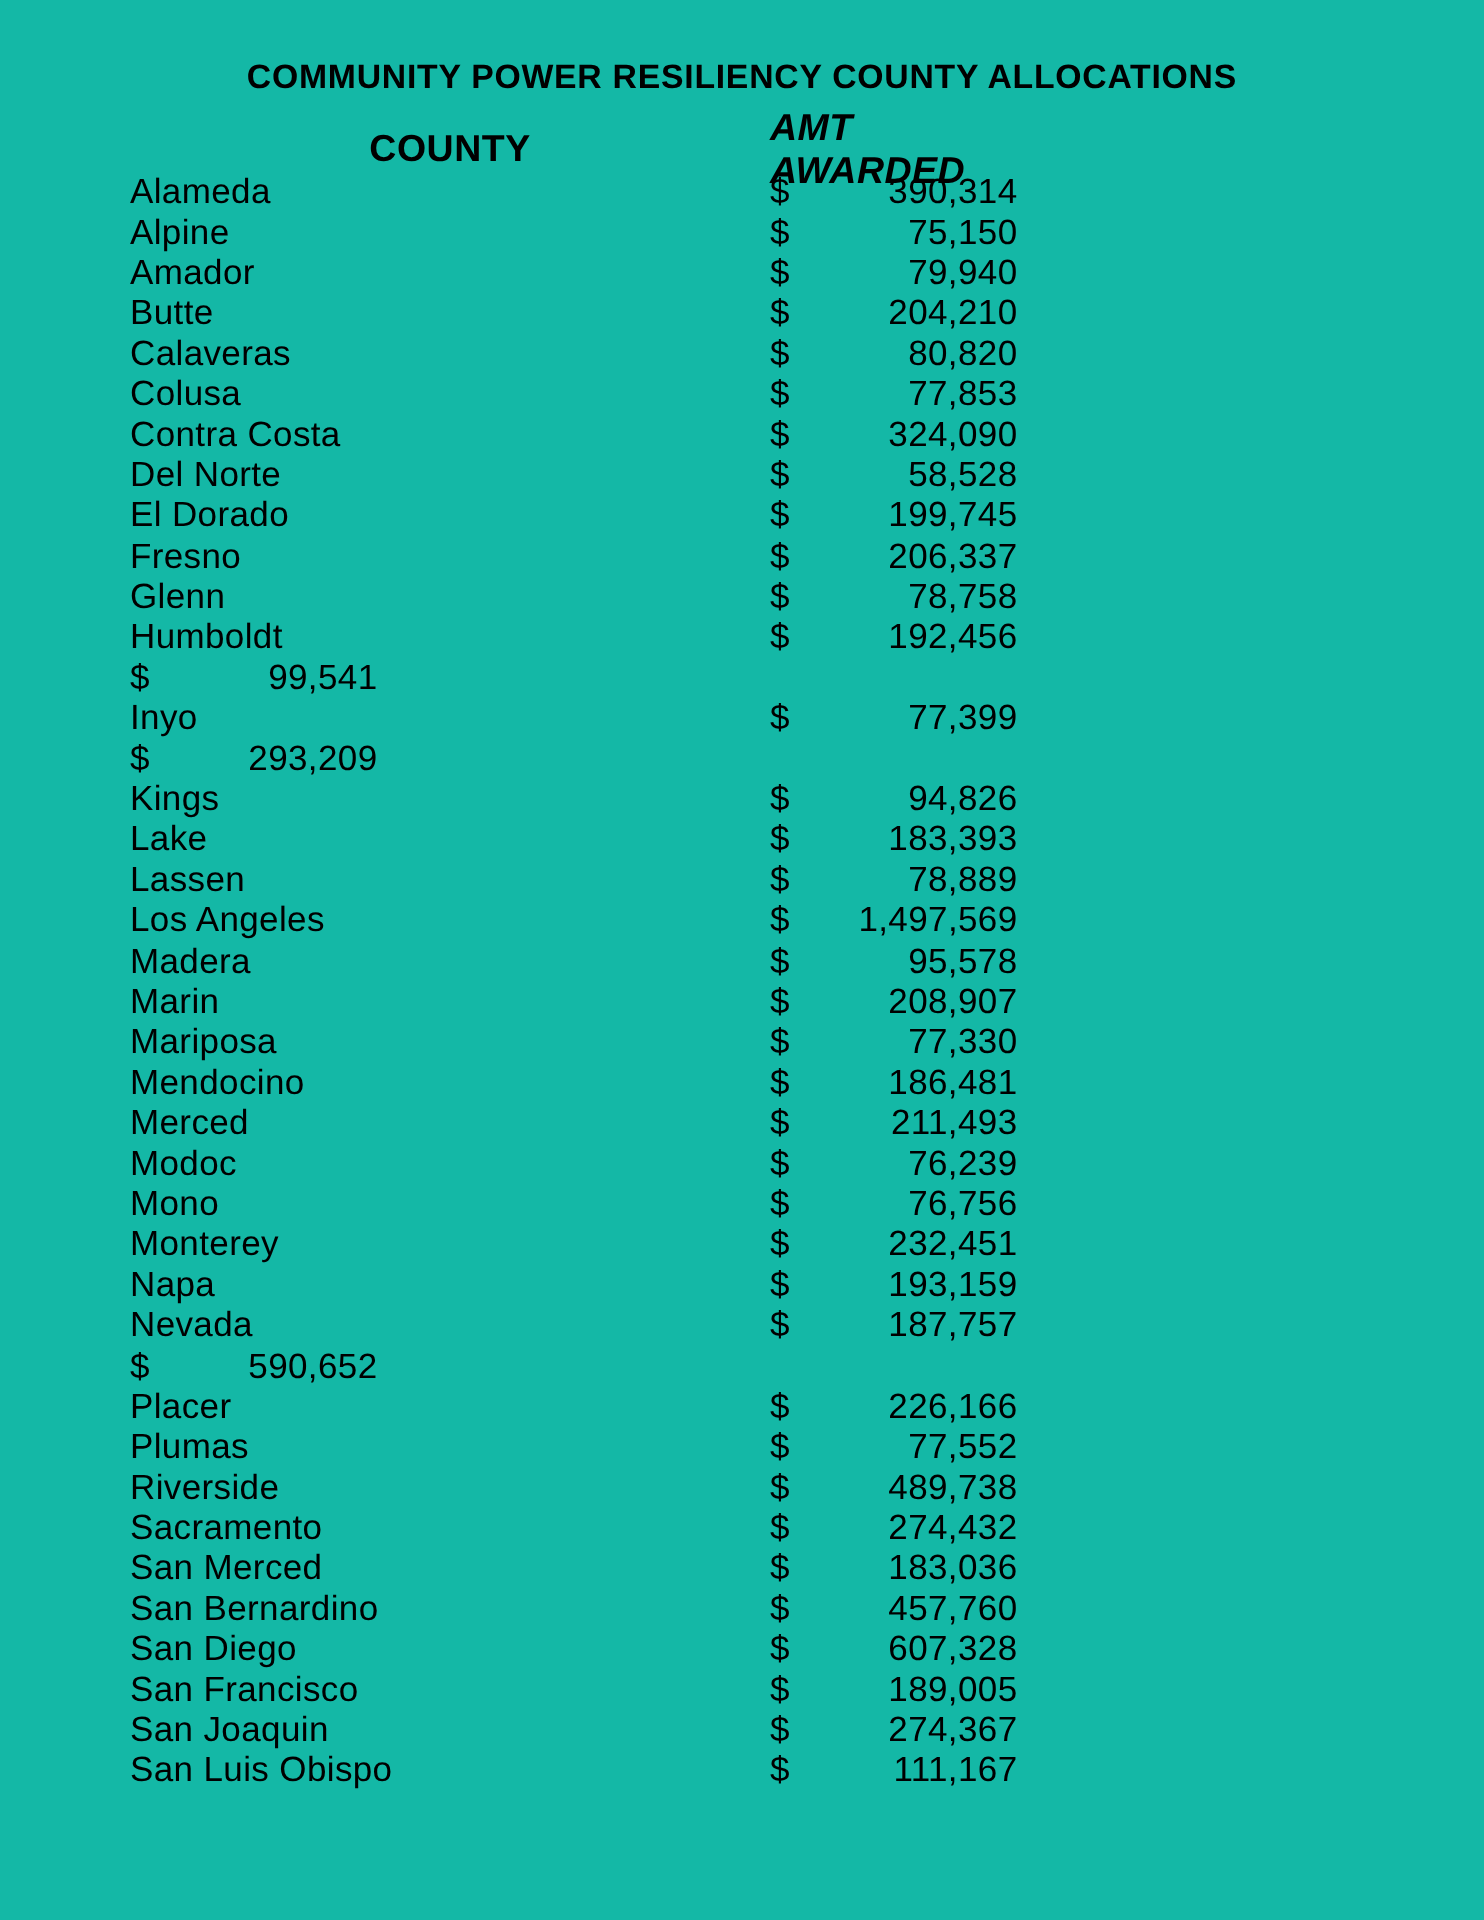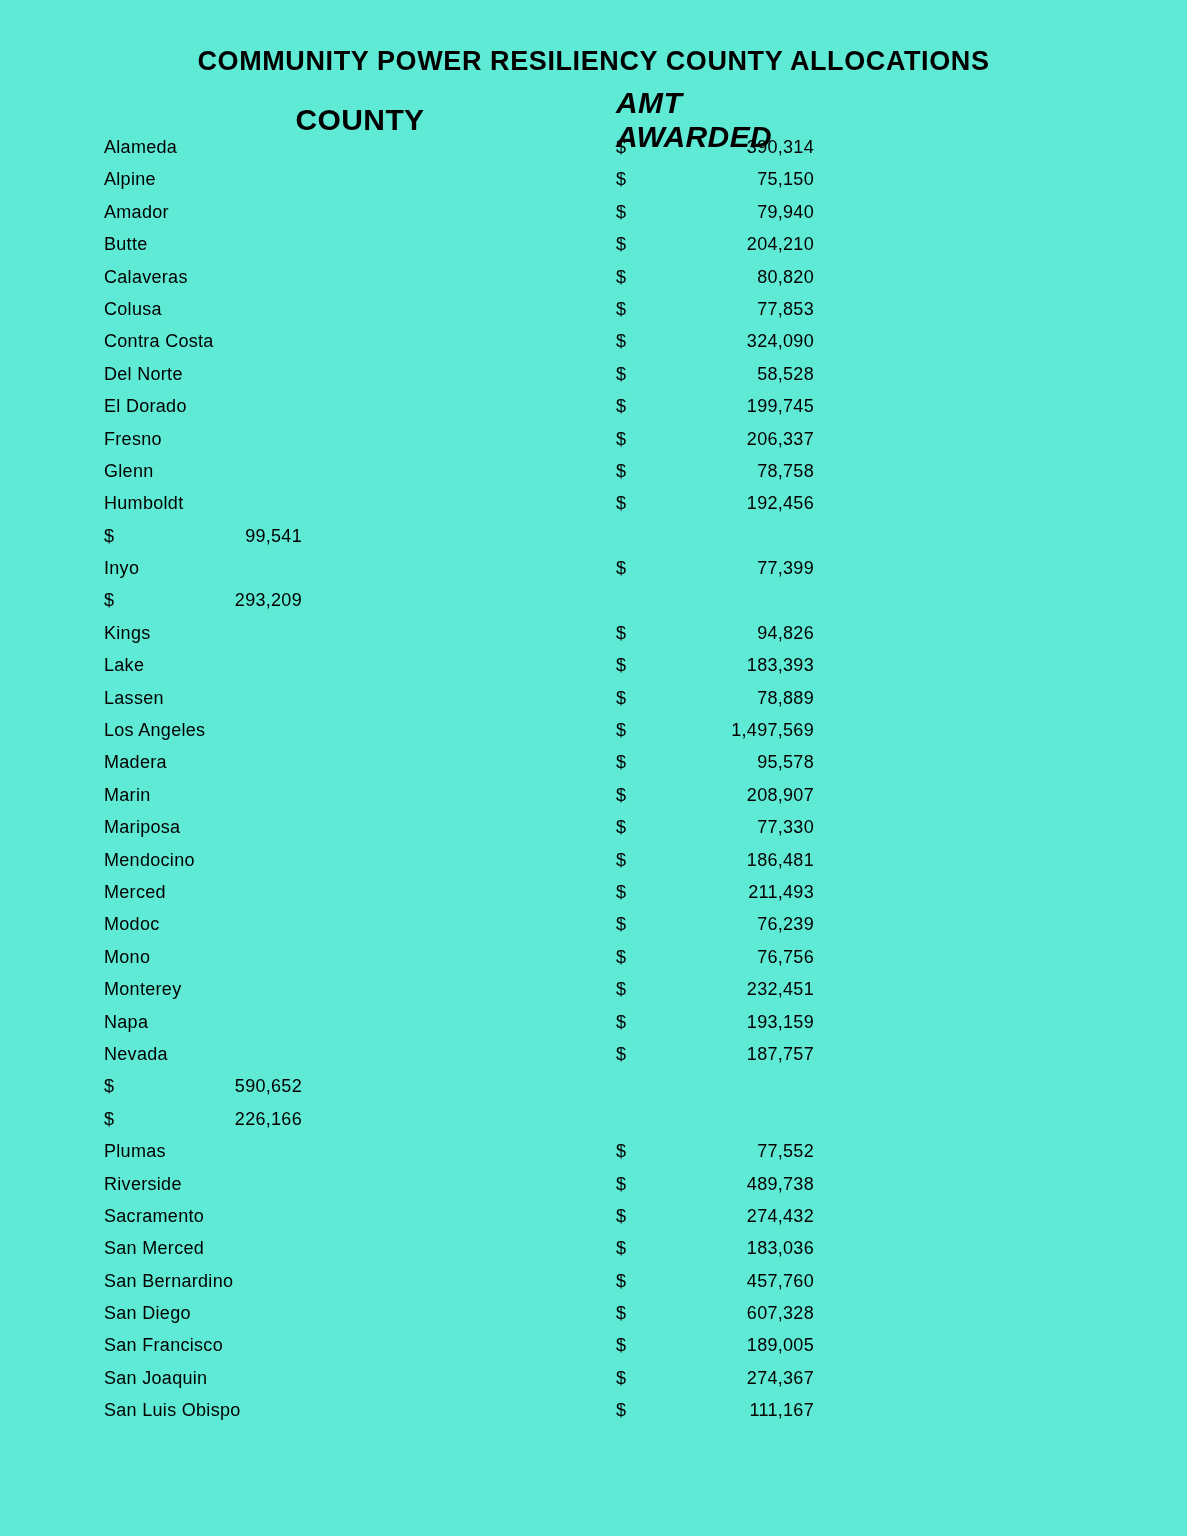--- a/index.html
+++ b/index.html
@@ -7,21 +7,21 @@
     width: 1187px;
     height: 1536px;
     background: #ffffff;
     color: #000000;
     font-family: "Liberation Sans", sans-serif;
   }
   .page {
     position: relative;
     width: 1187px;
     height: 1536px;
-    background: #5eead4;
+    background: #14b8a6;
     overflow: hidden;
   }
   .doc-title {
     margin: 0;
     padding-top: 46px;
     text-align: center;
     font-size: 27px;
     font-weight: 700;
     letter-spacing: 0.6px;
   }
@@ -35,23 +35,23 @@
     align-items: center;
     height: 34px;
     font-size: 30px;
     font-weight: 700;
     letter-spacing: 0.4px;
   }
   .h-county { width: 512px; text-align: center; }
   .h-amt    { width: 198px; text-align: left; font-style: italic; }
   .row {
     display: flex;
-    align-items: flex-start;
+    align-items: center;
     height: 32.4px;
-    font-size: 18px;
+    font-size: 28px;
     font-weight: 400;
     letter-spacing: 0.3px;
   }
   .c-county { width: 512px; text-align: left; white-space: nowrap; }
   .c-dollar { width: 26px;  text-align: left; }
   .c-amount { width: 172px; text-align: right; font-variant-numeric: tabular-nums; }
 </style>
 </head>
 <body>
 
@@ -205,20 +205,21 @@
         <div class="row">
           <span class="c-county">Nevada</span>
           <span class="c-dollar">$</span>
           <span class="c-amount">187,757</span>
         </div>
         <div class="row">
           <span class="c-dollar">$</span>
           <span class="c-amount">590,652</span>
         </div>
         <div class="row">
+          <span class="c-county">Placer</span>
           <span class="c-dollar">$</span>
           <span class="c-amount">226,166</span>
         </div>
         <div class="row">
           <span class="c-county">Plumas</span>
           <span class="c-dollar">$</span>
           <span class="c-amount">77,552</span>
         </div>
         <div class="row">
           <span class="c-county">Riverside</span>

